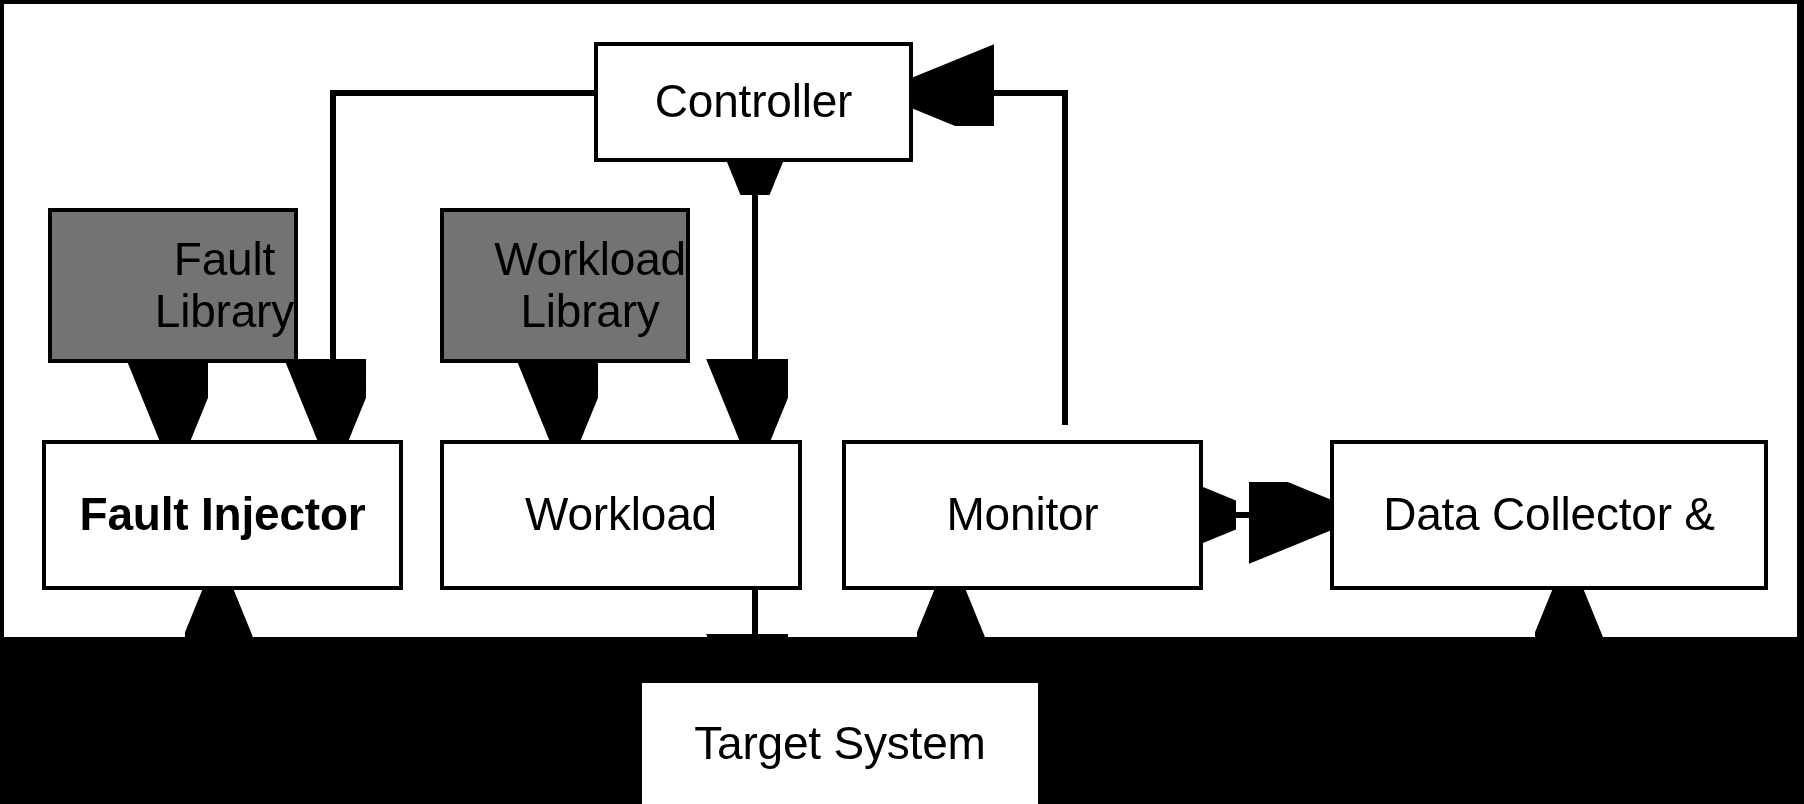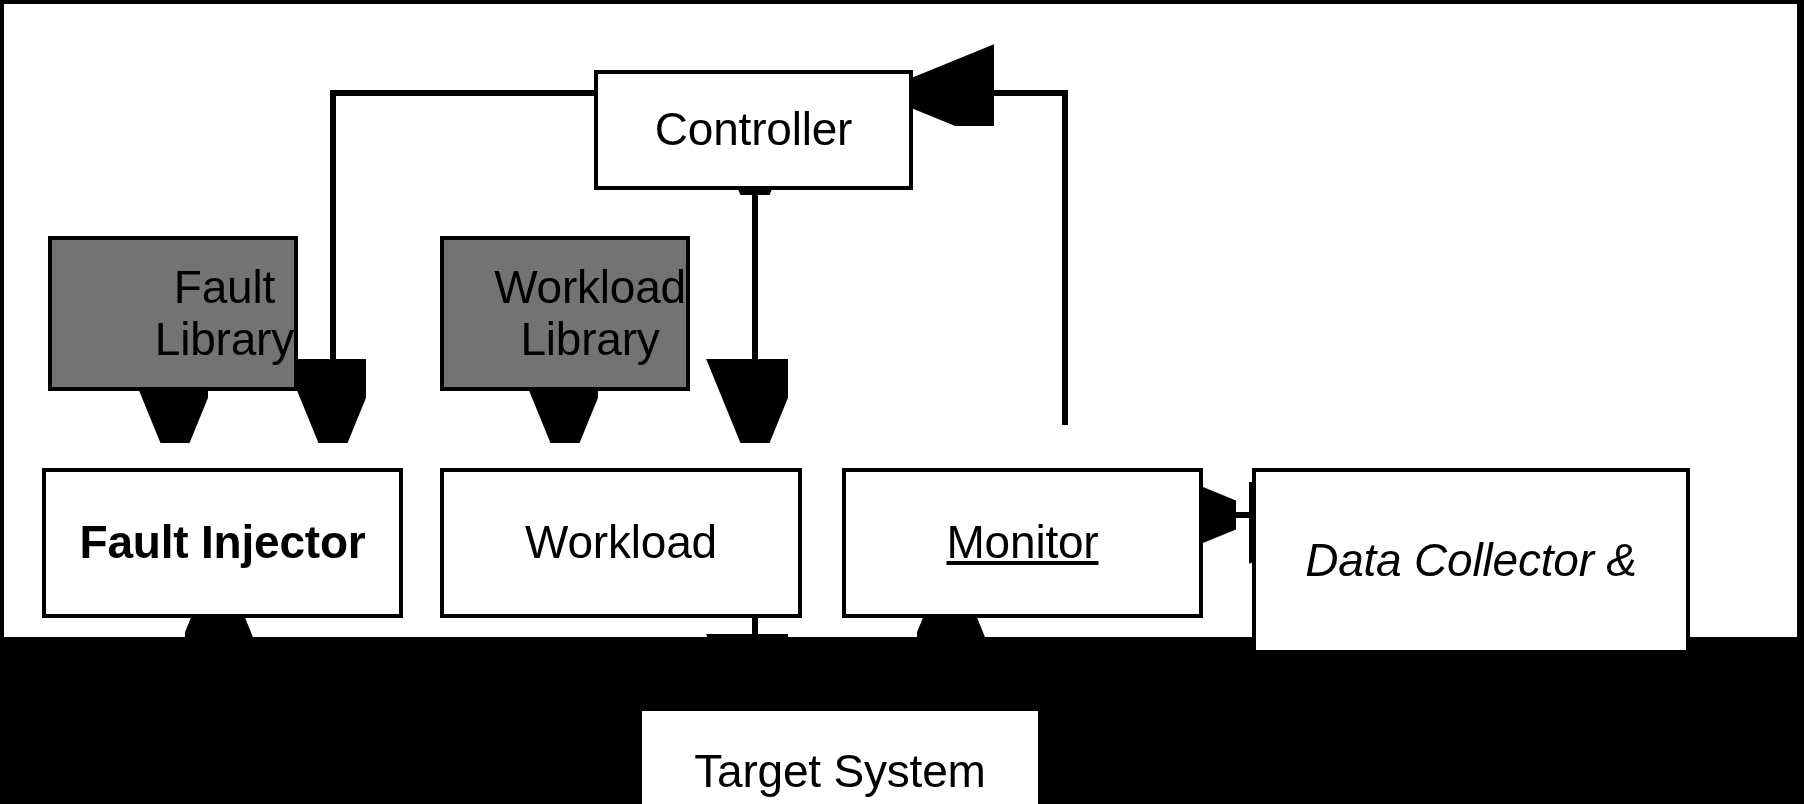--- a/index.html
+++ b/index.html
@@ -1,21 +1,21 @@
 <!DOCTYPE html>
 <html><head>
 <meta charset="utf-8">
 <style>
   html,body{margin:0;padding:0;background:#ffffff;}
   body{font-family:"Liberation Sans", sans-serif;}
   #stage{position:relative;width:1804px;height:804px;background:#000000;overflow:hidden;}
   #canvas{position:absolute;left:4px;top:4px;width:1793px;height:633px;background:#ffffff;}
   .node{position:absolute;box-sizing:border-box;border:4px solid #000000;background:#ffffff;
         display:flex;align-items:center;justify-content:center;text-align:center;
-        font-size:46px;line-height:1.12;color:#000000;letter-spacing:-0.2px;margin-top:28px;}
+        font-size:46px;line-height:1.12;color:#000000;letter-spacing:-0.2px;}
   .node.shaded{background:#737373;justify-content:flex-end;}
   .node.onblack{border:none;background:#ffffff;justify-content:center;}
   svg.wires{position:absolute;left:0;top:0;width:1804px;height:804px;overflow:visible;pointer-events:none;}
   svg.wires line, svg.wires path{stroke:#000000;stroke-width:6;fill:none;}
 </style>
 </head>
 <body>
 
 <div id="stage">
 
@@ -90,25 +90,25 @@
   <div class="node" style="left:42px;top:440px;width:361px;height:150px;font-weight:bold;">
     <span>Fault Injector</span>
   </div>
 
   <div class="node" style="left:440px;top:440px;width:362px;height:150px;">
     <span>
       <span>Workload</span><br>
     </span>
   </div>
 
-  <div class="node" style="left:842px;top:440px;width:361px;height:150px;text-decoration:underline;">
+  <div class="node" style="left:842px;top:440px;width:361px;height:150px;">
     <span>Monitor</span>
   </div>
 
-  <div class="node" style="left:1252px;top:440px;width:438px;height:186px;font-style:italic;">
+  <div class="node" style="left:1330px;top:440px;width:438px;height:150px;">
     <span>
       <span>Data Collector &amp;</span><br>
     </span>
   </div>
 
   <div class="node onblack" style="left:642px;top:683px;width:396px;height:121px;">
     <span>Target System</span>
   </div>
 
 </div>

